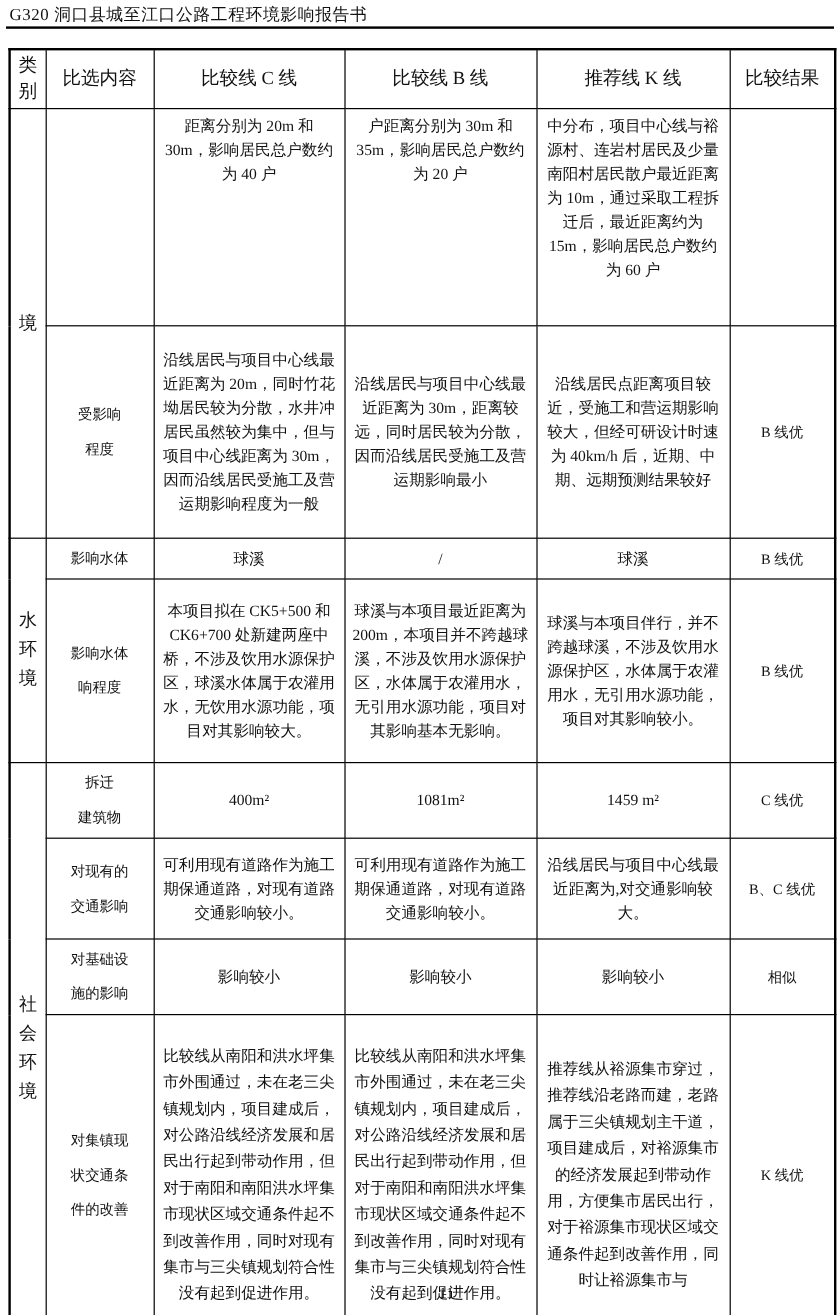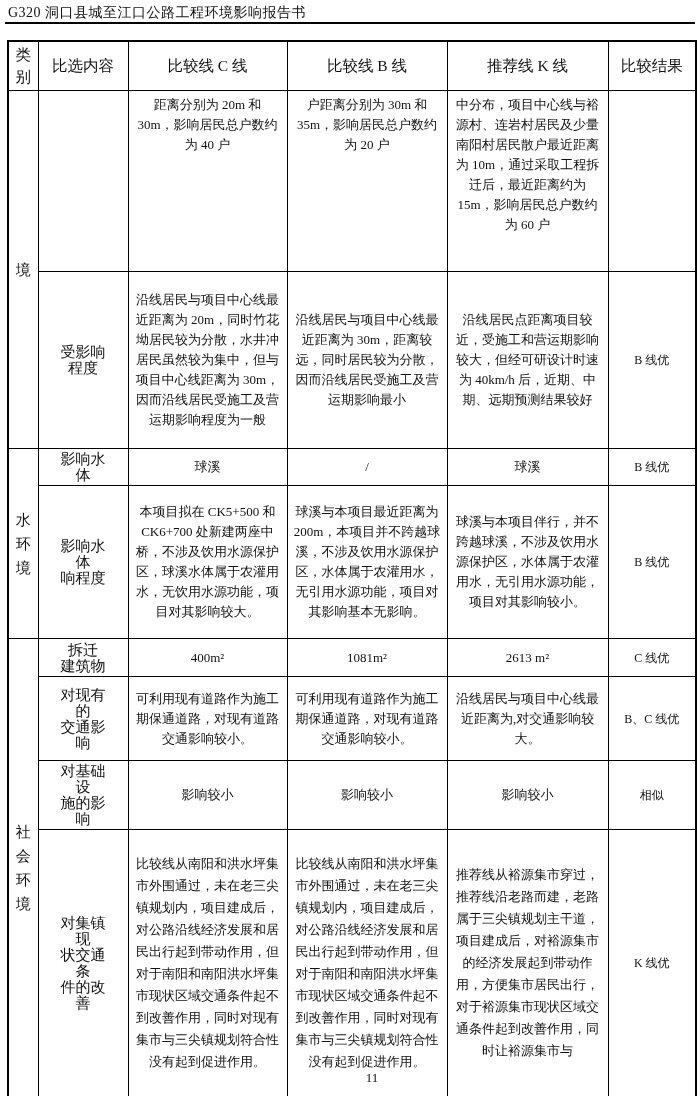--- a/index.html
+++ b/index.html
@@ -41,22 +41,22 @@
     line-height:22px;
     padding:2px 1px;
   }
   td.cat{
     font-size:15px;
     line-height:24px;
     padding:2px 0;
     word-break:break-all;
   }
   td.item{
-    font-size:15px;
-    line-height:16px;
+    font-size:12px;
+    line-height:29px;
     padding:2px 16px;
     white-space:pre-line;
   }
   td.body{
     font-size:13px;
     line-height:20px;
     padding:2px 6px;
   }
   td.top{vertical-align:top;padding-top:4px;}
   tr.r8 td.body{line-height:22px;}
@@ -138,21 +138,21 @@
       <td class="body">球溪与本项目最近距离为 200m，本项目并不跨越球溪，不涉及饮用水源保护区，水体属于农灌用水，无引用水源功能，项目对其影响基本无影响。</td>
       <td class="body">球溪与本项目伴行，并不跨越球溪，不涉及饮用水源保护区，水体属于农灌用水，无引用水源功能，项目对其影响较小。</td>
       <td class="result">B 线优</td>
     </tr>
     <tr class="r5">
       <td class="cat" rowspan="4">社会环境</td>
       <td class="item">拆迁
 建筑物</td>
       <td class="body">400m²</td>
       <td class="body">1081m²</td>
-      <td class="body">2613 m²</td>
+      <td class="body">1459 m²</td>
       <td class="result">C 线优</td>
     </tr>
     <tr class="r6">
       <td class="item">对现有的
 交通影响</td>
       <td class="body">可利用现有道路作为施工期保通道路，对现有道路交通影响较小。</td>
       <td class="body">可利用现有道路作为施工期保通道路，对现有道路交通影响较小。</td>
       <td class="body">沿线居民与项目中心线最近距离为,对交通影响较大。</td>
       <td class="result">B、C 线优</td>
     </tr>

